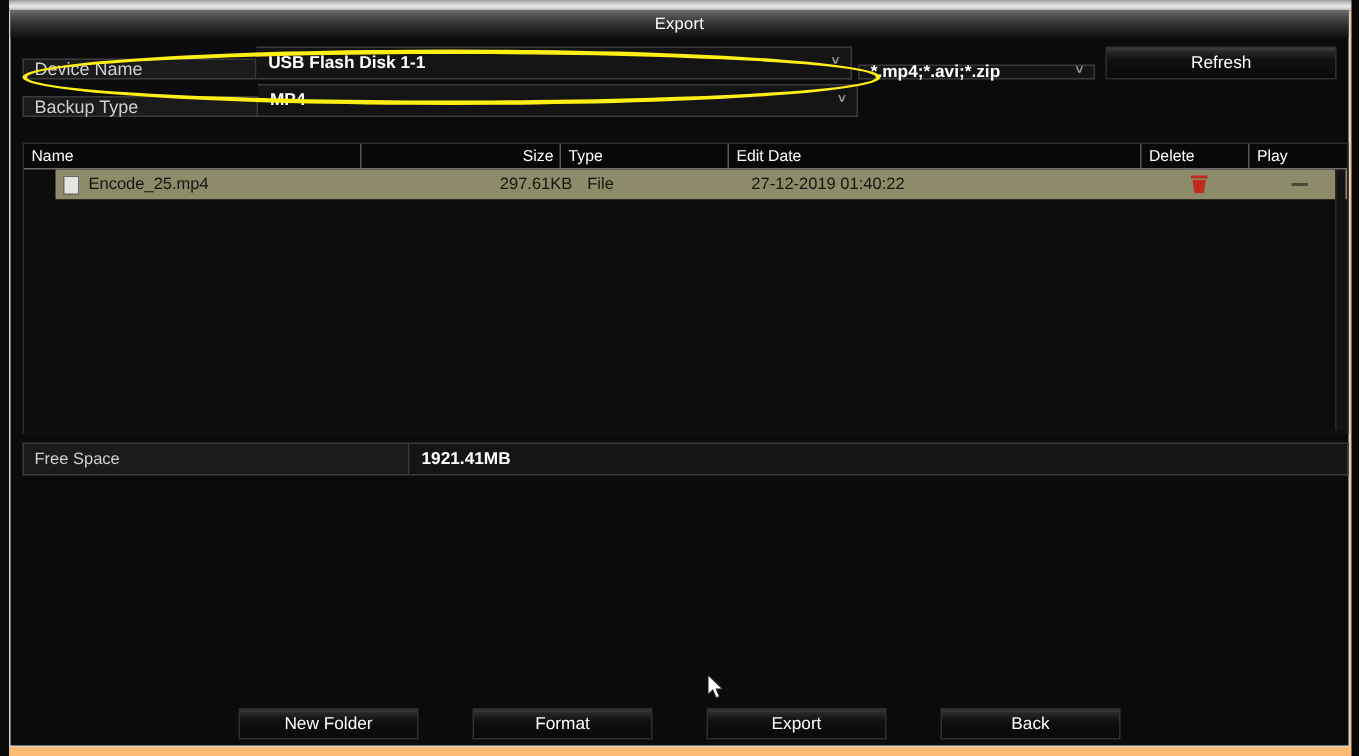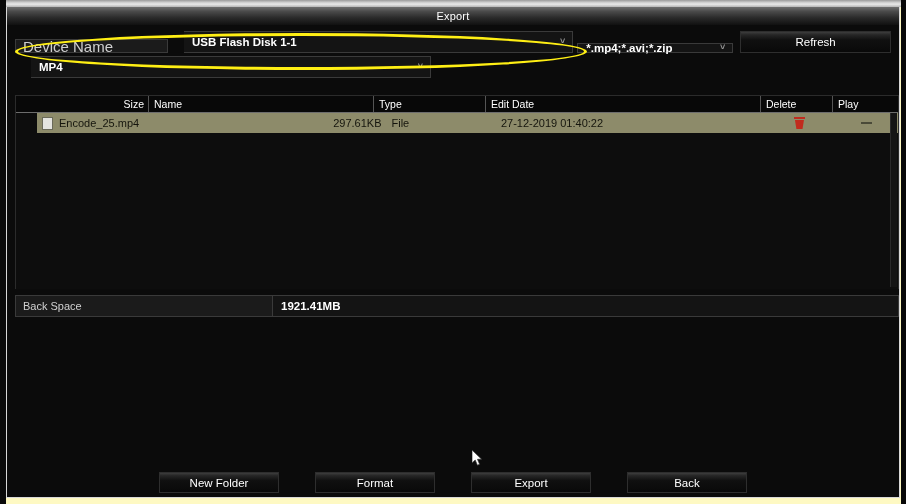--- a/index.html
+++ b/index.html
@@ -12,21 +12,21 @@
     height: 504px;
     overflow: hidden;
     font-family: "Liberation Sans", sans-serif;
     -webkit-font-smoothing: none;
   }
 
   #screen {
     position: relative;
     width: 906px;
     height: 504px;
-    background: #fef9c3;
+    background: #fdba74;
     overflow: hidden;
   }
 
   
   .top-strip {
     position: absolute;
     left: 0; top: 0;
     width: 906px; height: 7px;
     background: linear-gradient(to bottom, #9a9a9a 0%, #cfcfcf 35%, #e8e8e8 60%, #b5b5b5 100%);
   }
@@ -84,36 +84,35 @@
   }
   .lbl-cell {
     width: 157px;
     background: #1b1b1b;
     border: 1px solid #3a3a3a;
     box-sizing: border-box;
     display: flex;
     align-items: center;
     padding-left: 7px;
     color: #d0d0d0;
-    font-size: 15px;
+    font-size: 12px;
     margin-top: 8px;
   }
   .sel-cell {
     position: relative;
     background: #141414;
     border: 1px solid #3a3a3a;
     border-left: none;
     box-sizing: border-box;
     display: flex;
     align-items: center;
     padding-left: 8px;
     color: #ffffff;
     font-size: 11.5px;
     font-weight: bold;
-    margin-left: 16px;
   }
   .sel-wide { width: 400px; }
   .sel-filter { width: 160px; margin-left: 4px; border-left: 1px solid #3a3a3a; margin-top: 12px; }
   .chev {
     position: absolute;
     right: 7px;
     top: 50%;
     transform: translateY(-60%);
     color: #9a9a9a;
     font-size: 9px;
@@ -317,32 +316,33 @@
           <span class="chev">˅</span>
         </div>
         <div class="sel-cell sel-filter">
           <span>*.mp4;*.avi;*.zip</span>
           <span class="chev">˅</span>
         </div>
         <div class="btn btn-refresh">Refresh</div>
       </div>
 
       <div class="row">
+        <div class="lbl-cell">Backup Type</div>
         <div class="sel-cell sel-wide">
           <span>MP4</span>
           <span class="chev">˅</span>
         </div>
       </div>
 
     </div>
 
     <div class="table">
       <div class="thead">
+        <div class="th c-name">Name</div>
         <div class="th c-size right">Size</div>
-        <div class="th c-name">Name</div>
         <div class="th c-type">Type</div>
         <div class="th c-date">Edit Date</div>
         <div class="th c-del">Delete</div>
         <div class="th c-play">Play</div>
       </div>
 
       <div class="trow">
         <div class="td c-name">
           <span class="file-ico"></span>
           <span>Encode_25.mp4</span>
@@ -359,21 +359,21 @@
         <div class="td c-play center">
           <span class="dash"></span>
         </div>
       </div>
 
       <div class="tbody-fill"></div>
       <div class="vscroll"></div>
     </div>
 
     <div class="freespace">
-      <div class="fs-lbl">Back Space</div>
+      <div class="fs-lbl">Free Space</div>
       <div class="fs-val">1921.41MB</div>
     </div>
 
     <div class="btnbar">
       <div class="btn btn-bottom">New Folder</div>
       <div class="btn btn-bottom">Format</div>
       <div class="btn btn-bottom">Export</div>
       <div class="btn btn-bottom">Back</div>
     </div>
 

